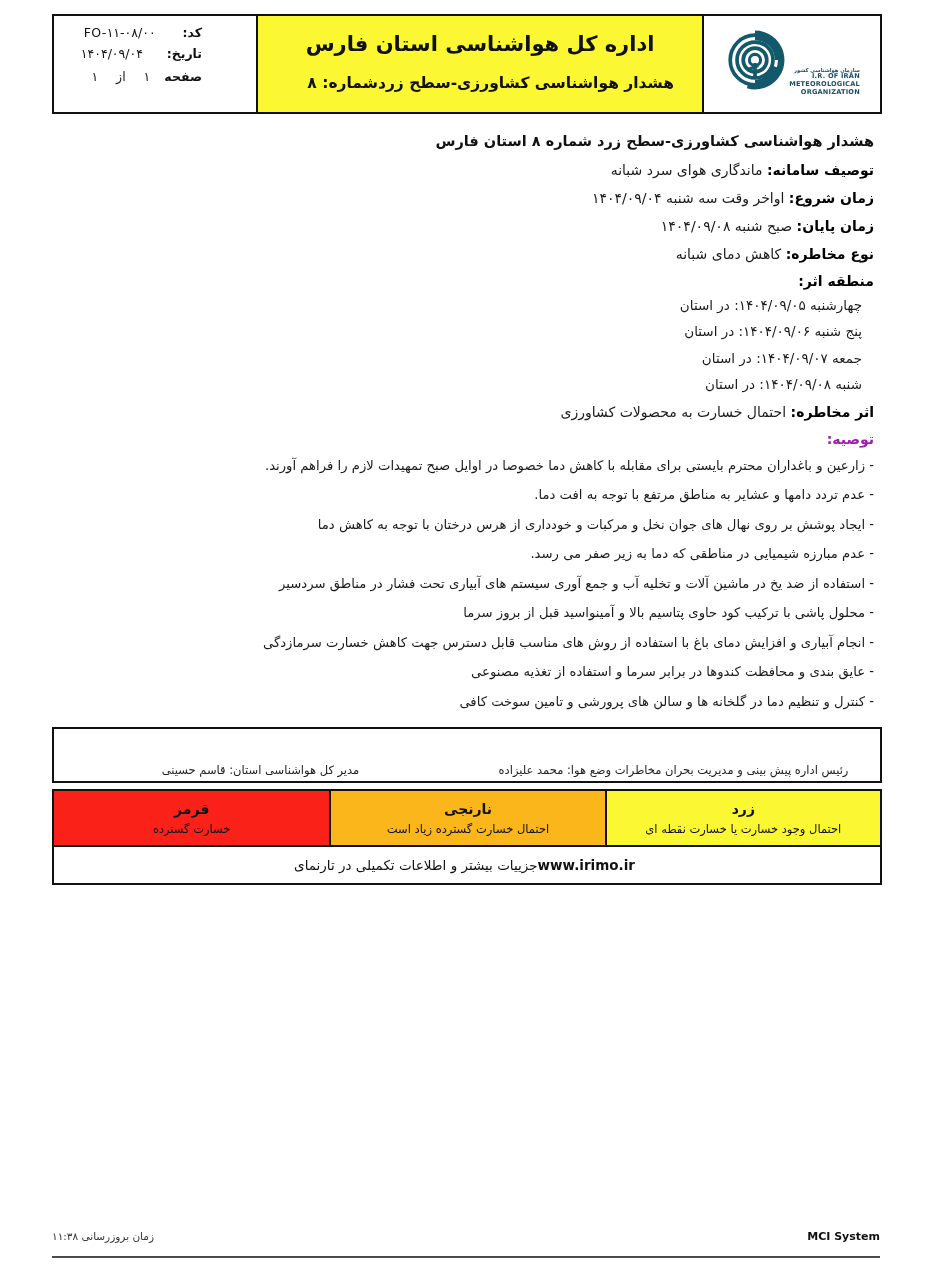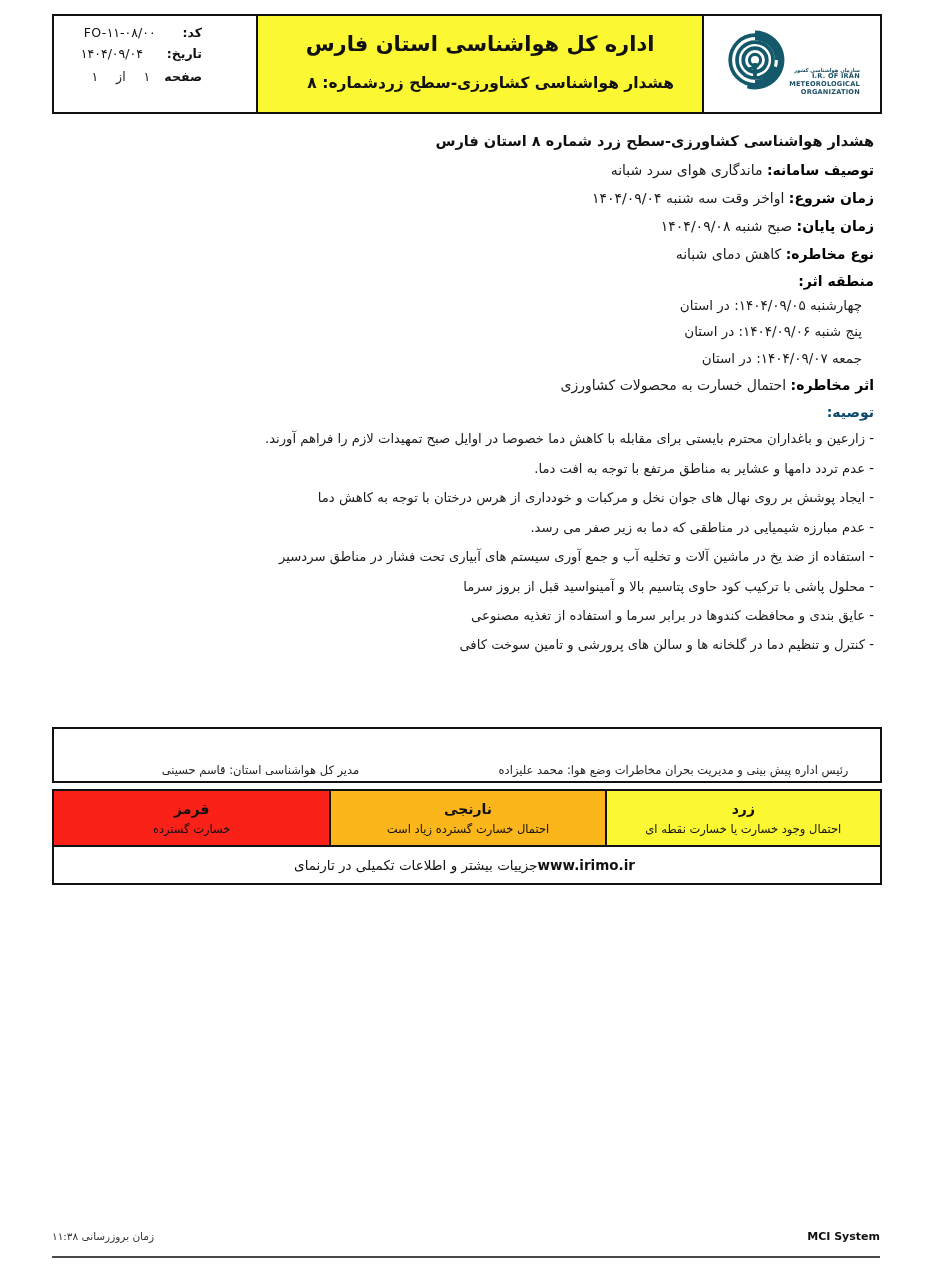--- a/index.html
+++ b/index.html
@@ -192,21 +192,21 @@
   .zone-line {
     font-size: 13.5px;
     color: #1a1a1a;
     margin-bottom: 9px;
     padding-right: 18px;
     line-height: 1.3;
   }
   .rec-title {
     font-size: 14px;
     font-weight: bold;
-    color: #0c4a6e;
+    color: #a21caf;
     margin: 4px 6px 10px 0;
   }
   .rec-item {
     font-size: 13.2px;
     color: #1a1a1a;
     line-height: 1.4;
     margin-bottom: 11px;
     padding-right: 6px;
   }
 
@@ -403,34 +403,36 @@
 
     <div class="field-line">
       <b>نوع مخاطره:</b>
       <span>کاهش دمای شبانه</span>
     </div>
 
     <div class="zone-title">منطقه اثر:</div>
     <div class="zone-line">چهارشنبه ۱۴۰۴/۰۹/۰۵: در استان</div>
     <div class="zone-line">پنج شنبه ۱۴۰۴/۰۹/۰۶: در استان</div>
     <div class="zone-line">جمعه ۱۴۰۴/۰۹/۰۷: در استان</div>
+    <div class="zone-line">شنبه ۱۴۰۴/۰۹/۰۸: در استان</div>
 
     <div class="field-line">
       <b>اثر مخاطره:</b>
       <span>احتمال خسارت به محصولات کشاورزی</span>
     </div>
 
     <div class="rec-title">توصیه:</div>
 
     <div class="rec-item">- زارعین و باغداران محترم بایستی برای مقابله با کاهش دما خصوصا در اوایل صبح تمهیدات لازم را فراهم آورند.</div>
     <div class="rec-item">- عدم تردد دامها و عشایر به مناطق مرتفع با توجه به افت دما.</div>
     <div class="rec-item">- ایجاد پوشش بر روی نهال های جوان نخل و مرکبات و خودداری از هرس درختان با توجه به کاهش دما</div>
     <div class="rec-item">- عدم مبارزه شیمیایی در مناطقی که دما به زیر صفر می رسد.</div>
     <div class="rec-item">- استفاده از ضد یخ در ماشین آلات و تخلیه آب و جمع آوری سیستم های آبیاری تحت فشار در مناطق سردسیر</div>
     <div class="rec-item">- محلول پاشی با ترکیب کود حاوی پتاسیم بالا و آمینواسید قبل از بروز سرما</div>
+    <div class="rec-item">- انجام آبیاری و افزایش دمای باغ با استفاده از روش های مناسب قابل دسترس جهت کاهش خسارت سرمازدگی</div>
     <div class="rec-item">- عایق بندی و محافظت کندوها در برابر سرما و استفاده از تغذیه مصنوعی</div>
     <div class="rec-item">- کنترل و تنظیم دما در گلخانه ها و سالن های پرورشی و تامین سوخت کافی</div>
 
   </div>
 
   <div class="sign-box">
     <div class="sign-cell">رئیس اداره پیش بینی و مدیریت بحران مخاطرات وضع هوا:  محمد  علیزاده</div>
     <div class="sign-cell">مدیر کل هواشناسی استان:  قاسم حسینی</div>
   </div>
 

